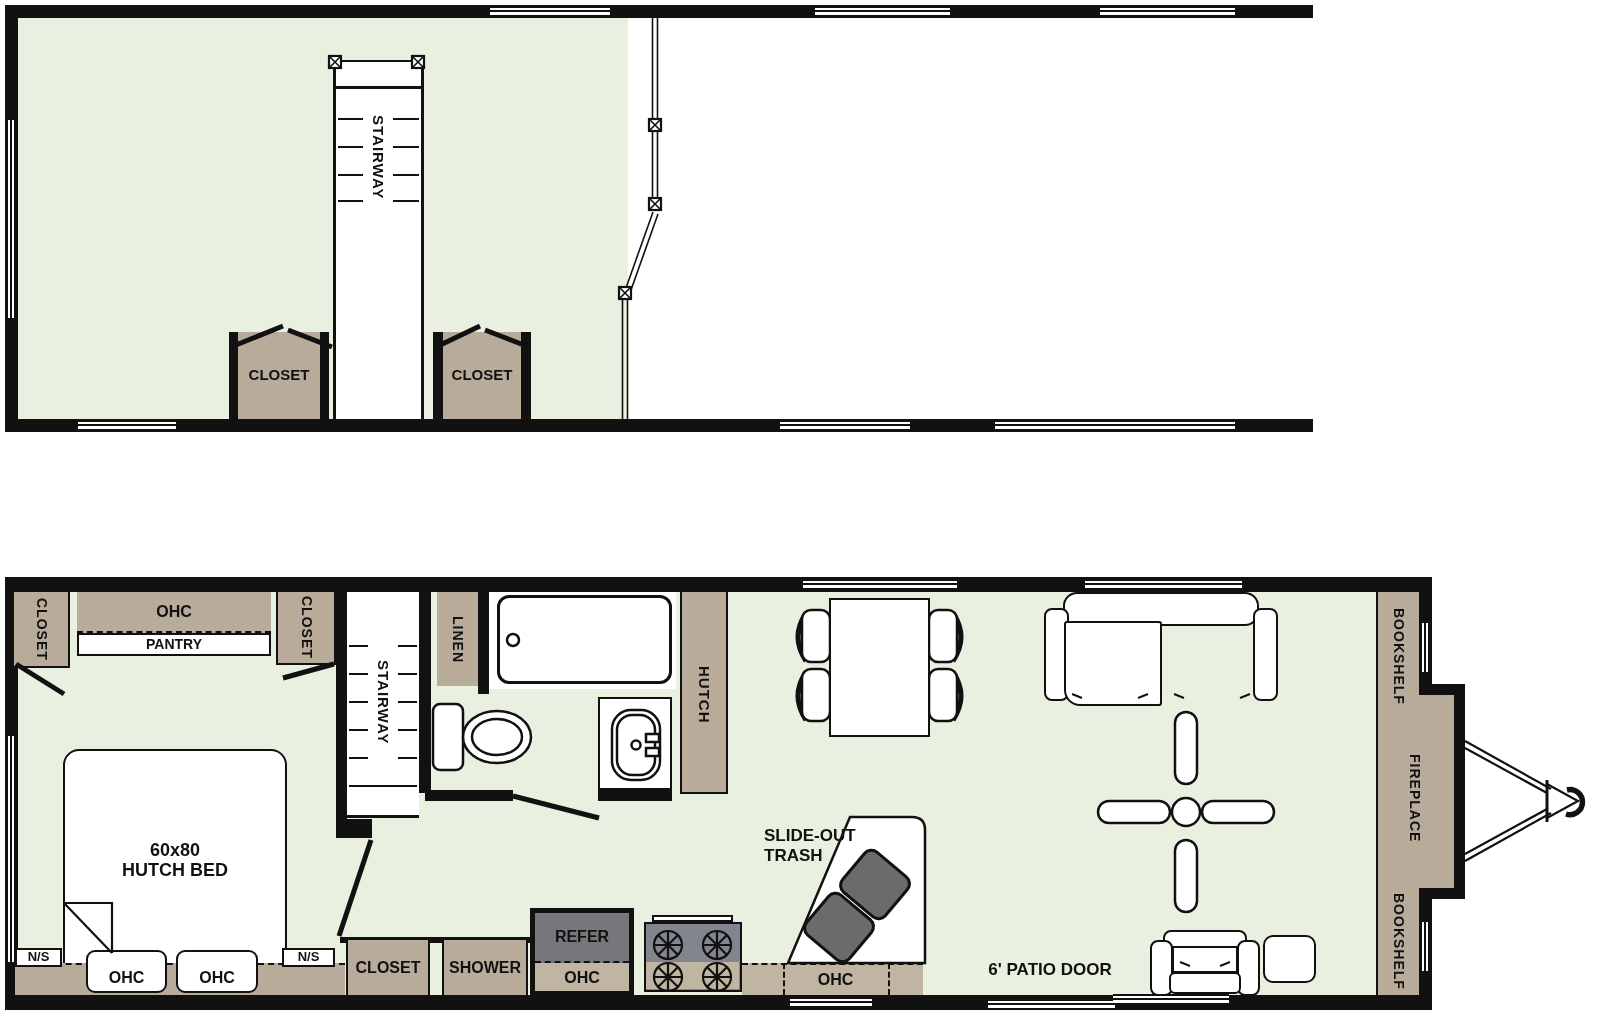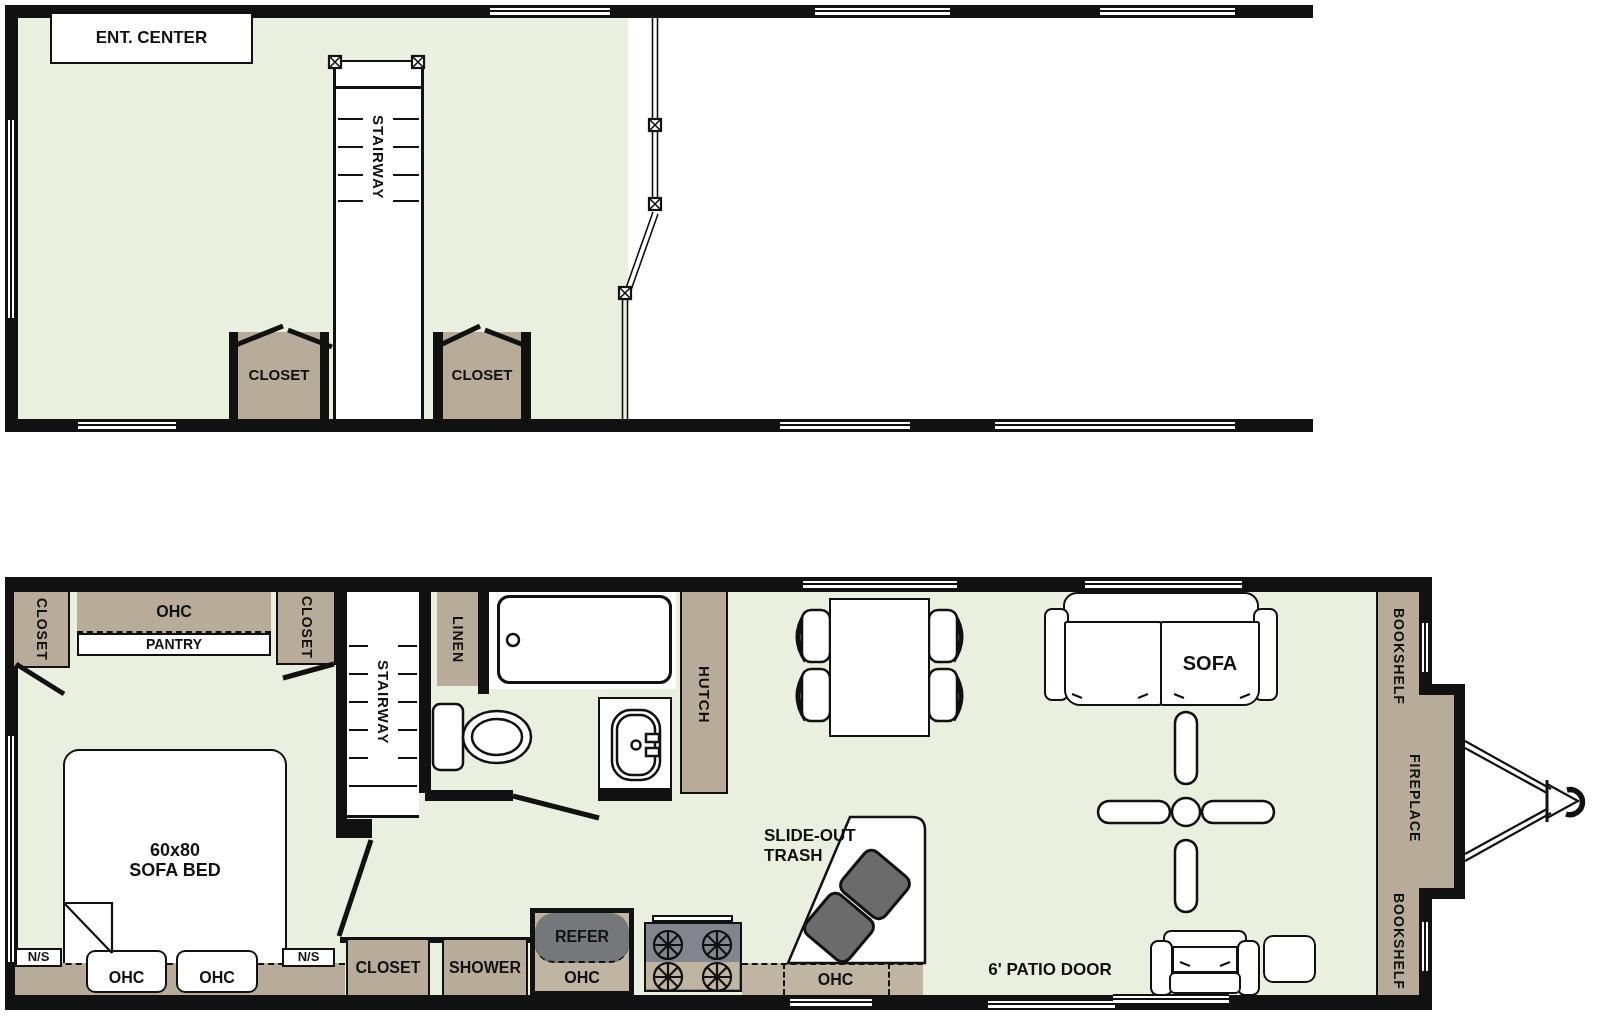--- a/index.html
+++ b/index.html
@@ -37,23 +37,20 @@
     <div class="abs wall" style="left:5px;top:5px;width:13px;height:427px;"></div>
 
     <div class="abs winh" style="left:490px;top:6px;width:120px;height:11px;"></div>
     <div class="abs winh" style="left:815px;top:6px;width:135px;height:11px;"></div>
     <div class="abs winh" style="left:1100px;top:6px;width:135px;height:11px;"></div>
     <div class="abs winh" style="left:78px;top:420px;width:98px;height:11px;"></div>
     <div class="abs winh" style="left:780px;top:420px;width:130px;height:11px;"></div>
     <div class="abs winh" style="left:995px;top:420px;width:240px;height:11px;"></div>
     <div class="abs winv" style="left:6px;top:120px;width:11px;height:198px;"></div>
 
-    <div class="abs whitebox lab" style="left:50px;top:12px;width:203px;height:52px;font-size:17px;">
-      <span>ENT. CENTER</span>
-    </div>
 
     <div class="abs" style="left:333px;top:60px;width:91px;height:359px;background:#fff;border-left:3px solid #111;border-right:3px solid #111;border-top:2.5px solid #111;"></div>
     <div class="abs wall" style="left:336px;top:86px;width:85px;height:2.5px;"></div>
     <div class="abs wall" style="left:338px;top:118px;width:81px;height:2px;"></div>
     <div class="abs wall" style="left:338px;top:146px;width:81px;height:2px;"></div>
     <div class="abs wall" style="left:338px;top:174px;width:81px;height:2px;"></div>
     <div class="abs wall" style="left:338px;top:200px;width:81px;height:2px;"></div>
     <div class="abs lab vlab" style="left:363px;top:95px;width:30px;height:125px;background:#fff;font-size:15px;">
       <span>STAIRWAY</span>
     </div>
@@ -134,21 +131,21 @@
     <div class="abs whitebox lab" style="left:77px;top:633px;width:194px;height:23px;font-size:14px;">
       <span>PANTRY</span>
     </div>
     <div class="abs tan lab vlab" style="left:276px;top:592px;width:60px;height:73px;font-size:14px;border:2px solid #111;border-top:none;">
       <span>CLOSET</span>
     </div>
 
     <div class="abs" style="left:63px;top:749px;width:224px;height:218px;background:#fff;border:2.5px solid #111;border-radius:16px 16px 4px 4px;"></div>
     <div class="abs lab" style="left:90px;top:830px;width:170px;height:60px;font-size:18px;flex-direction:column;">
       <span>60x80</span>
-      <span>SOFA BED</span>
+      <span>HUTCH BED</span>
     </div>
 
     <div class="abs tan dash-t" style="left:15px;top:963px;width:330px;height:32px;"></div>
     <div class="abs whitebox lab" style="left:15px;top:948px;width:47px;height:19px;font-size:13px;">
       <span>N/S</span>
     </div>
     <div class="abs whitebox lab" style="left:282px;top:948px;width:53px;height:19px;font-size:13px;">
       <span>N/S</span>
     </div>
     <div class="abs whitebox lab" style="left:86px;top:950px;width:81px;height:43px;border-radius:9px;font-size:16px;align-items:flex-end;padding-bottom:4px;">
@@ -189,21 +186,21 @@
 
     <div class="abs wall" style="left:340px;top:937px;width:194px;height:6px;"></div>
     <div class="abs tan lab" style="left:346px;top:940px;width:84px;height:55px;font-size:16px;border-left:2px solid #111;border-right:2px solid #111;">
       <span>CLOSET</span>
     </div>
     <div class="abs tan lab" style="left:442px;top:940px;width:86px;height:55px;font-size:16px;border-left:2px solid #111;border-right:2px solid #111;">
       <span>SHOWER</span>
     </div>
 
     <div class="abs" style="left:530px;top:908px;width:104px;height:88px;border:5px solid #111;background:#c0b4a2;">
-      <div class="abs lab" style="left:0;top:0;width:94px;height:50px;background:#76777b;border-bottom:2.5px dashed #111;font-size:16px;border-radius:19px;">
+      <div class="abs lab" style="left:0;top:0;width:94px;height:50px;background:#76777b;border-bottom:2.5px dashed #111;font-size:16px;">
         <span>REFER</span>
       </div>
       <div class="abs lab" style="left:0;top:52px;width:94px;height:26px;font-size:16px;">
         <span>OHC</span>
       </div>
     </div>
 
     <div class="abs" style="left:652px;top:915px;width:81px;height:7px;background:#fff;border:2px solid #111;"></div>
     <div class="abs" style="left:644px;top:922px;width:98px;height:70px;border:2.5px solid #111;background:#83858e;">
       <div class="abs tan2" style="left:0;top:38px;width:93px;height:27px;"></div>
@@ -239,23 +236,20 @@
         <path d="M953,672 Q969,696 953,720" stroke-width="5" fill="none"></path>
         <rect x="929" y="669" width="28" height="52" rx="9" stroke-width="2.5"></rect>
       </g>
     </svg>
     <div class="abs" style="left:829px;top:598px;width:101px;height:139px;background:#fff;border:2.5px solid #111;"></div>
 
     <div class="abs" style="left:1063px;top:592px;width:196px;height:34px;background:#fff;border:2.5px solid #111;border-radius:14px;"></div>
     <div class="abs" style="left:1044px;top:608px;width:25px;height:93px;background:#fff;border:2.5px solid #111;border-radius:8px;"></div>
     <div class="abs" style="left:1253px;top:608px;width:25px;height:93px;background:#fff;border:2.5px solid #111;border-radius:8px;"></div>
     <div class="abs" style="left:1064px;top:621px;width:98px;height:85px;background:#fff;border:2.5px solid #111;border-radius:3px 3px 3px 16px;"></div>
-    <div class="abs lab" style="left:1160px;top:621px;width:100px;height:85px;background:#fff;border:2.5px solid #111;border-radius:3px 3px 16px 3px;font-size:20px;">
-      <span>SOFA</span>
-    </div>
 
     <svg width="1600" height="1017" viewBox="0 0 1600 1017">
       <g fill="#fff" stroke="#111" stroke-width="2.5">
         <rect x="1175" y="712" width="22" height="72" rx="11"></rect>
         <rect x="1175" y="840" width="22" height="72" rx="11"></rect>
         <rect x="1098" y="801" width="72" height="22" rx="11"></rect>
         <rect x="1202" y="801" width="72" height="22" rx="11"></rect>
         <circle cx="1186" cy="812" r="14"></circle>
       </g>
     </svg>

